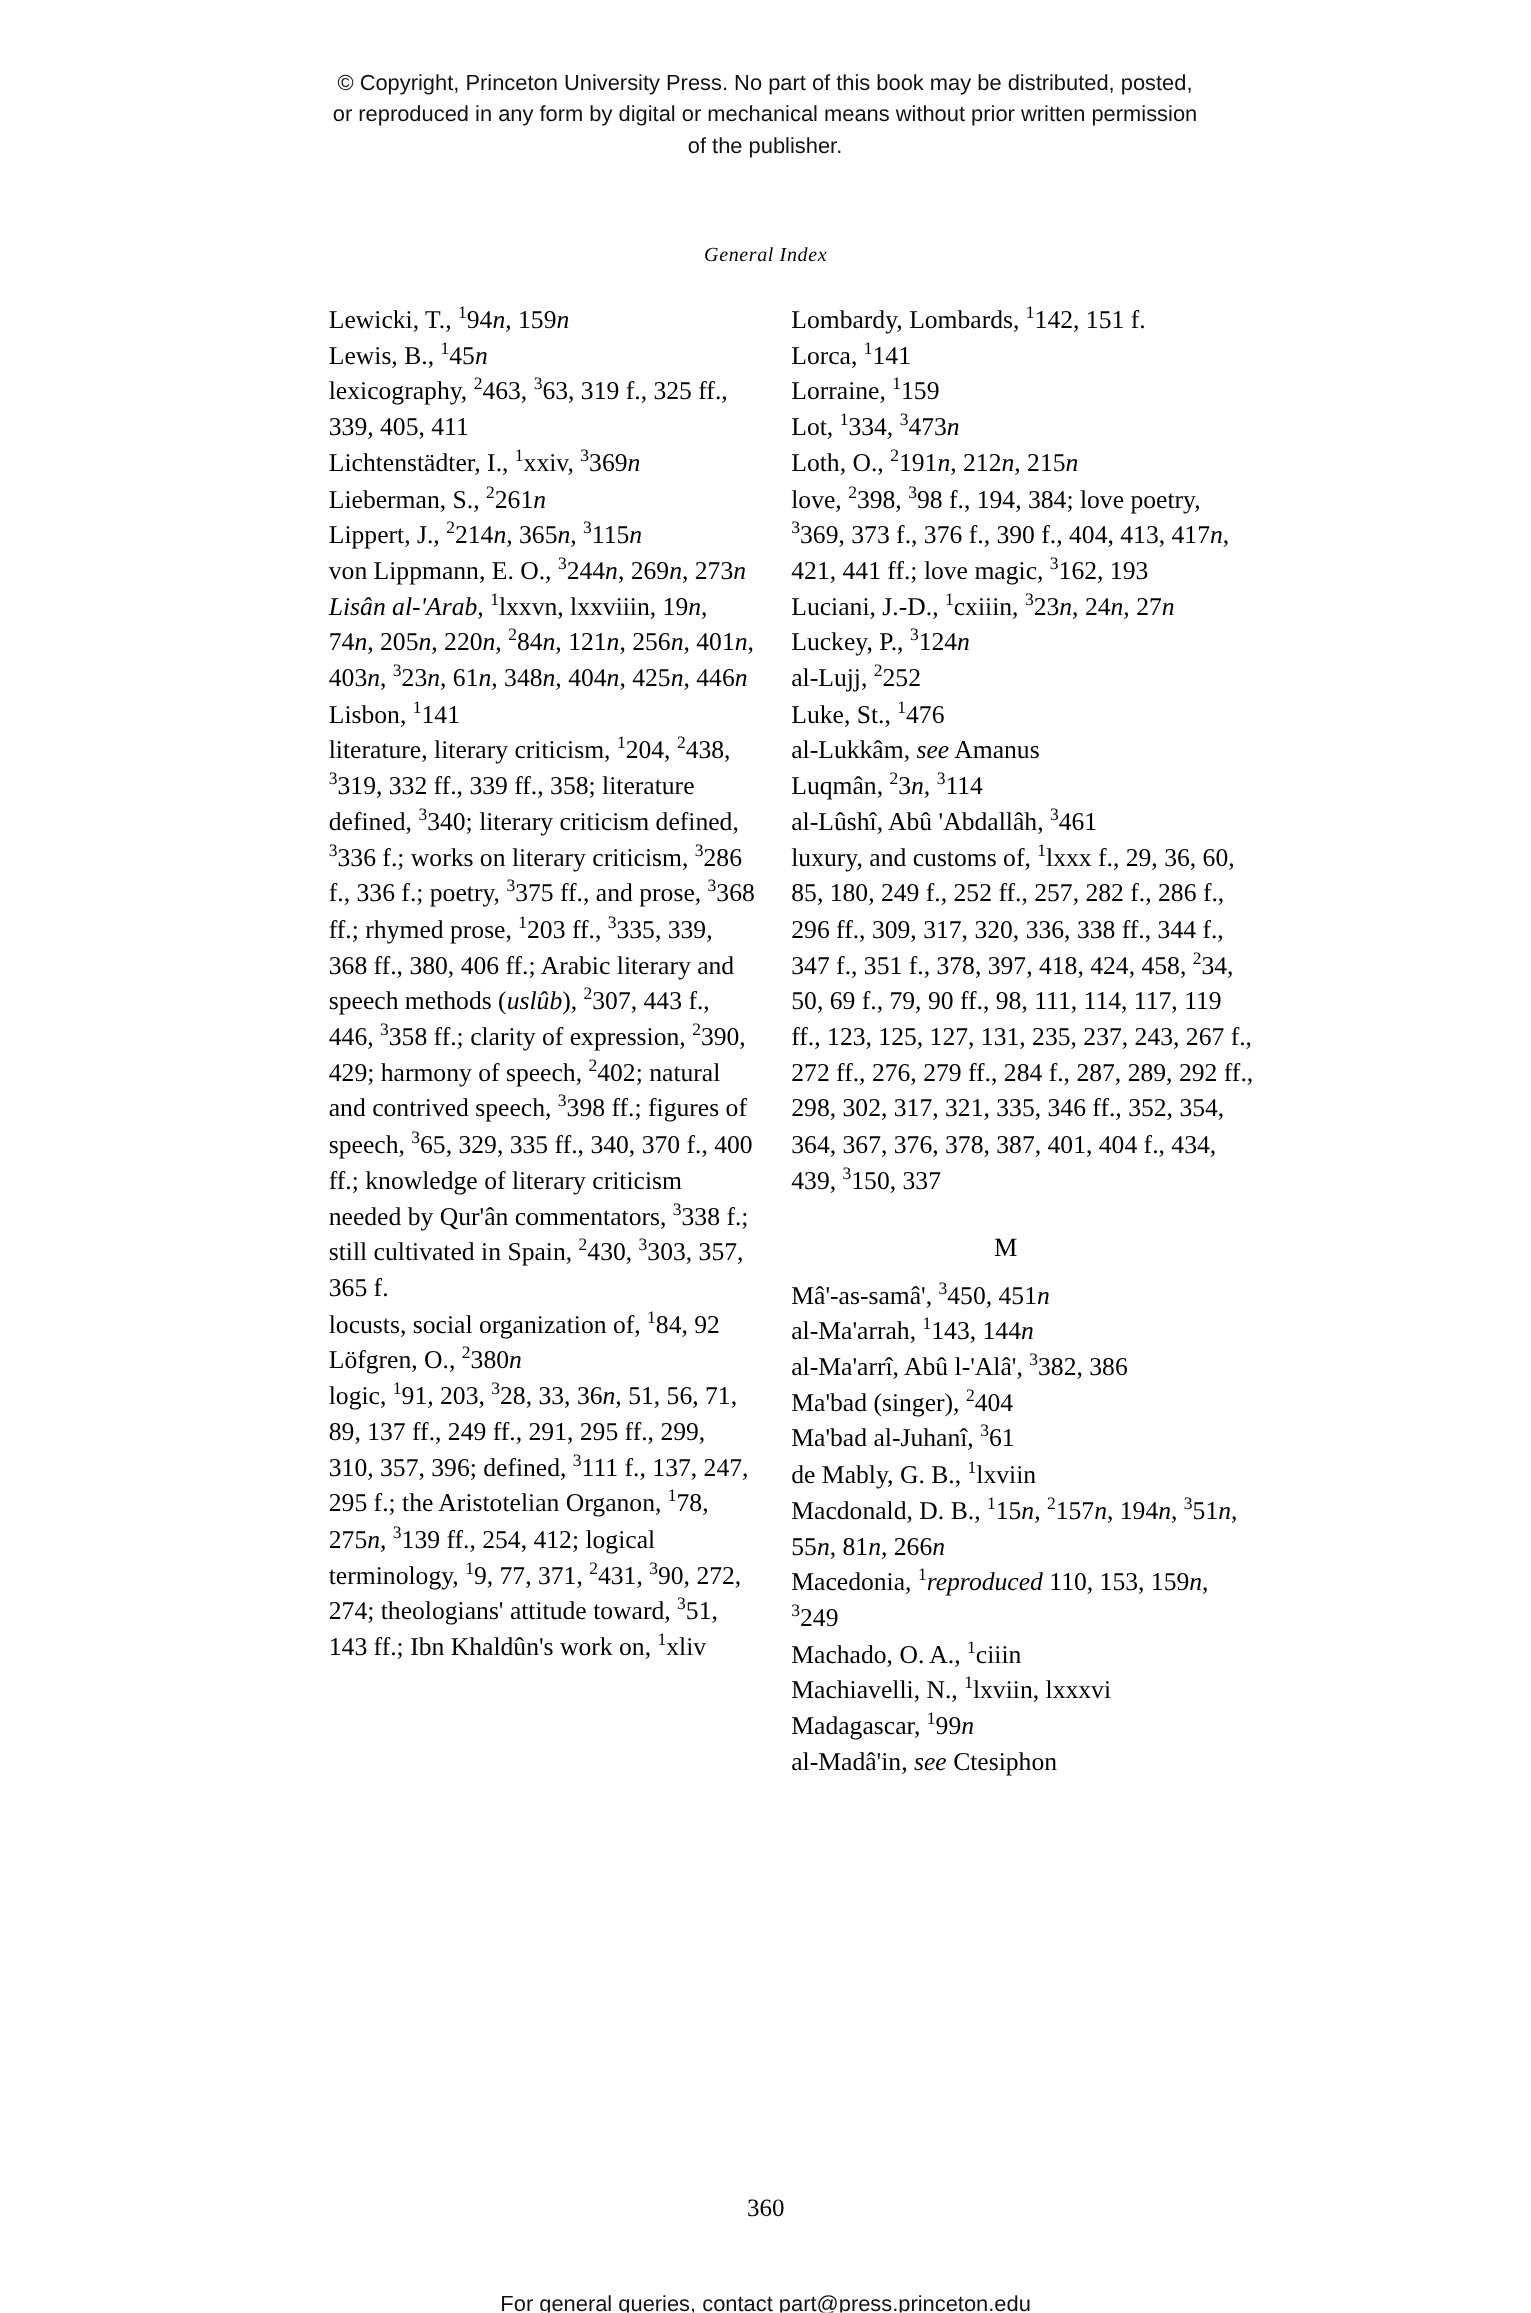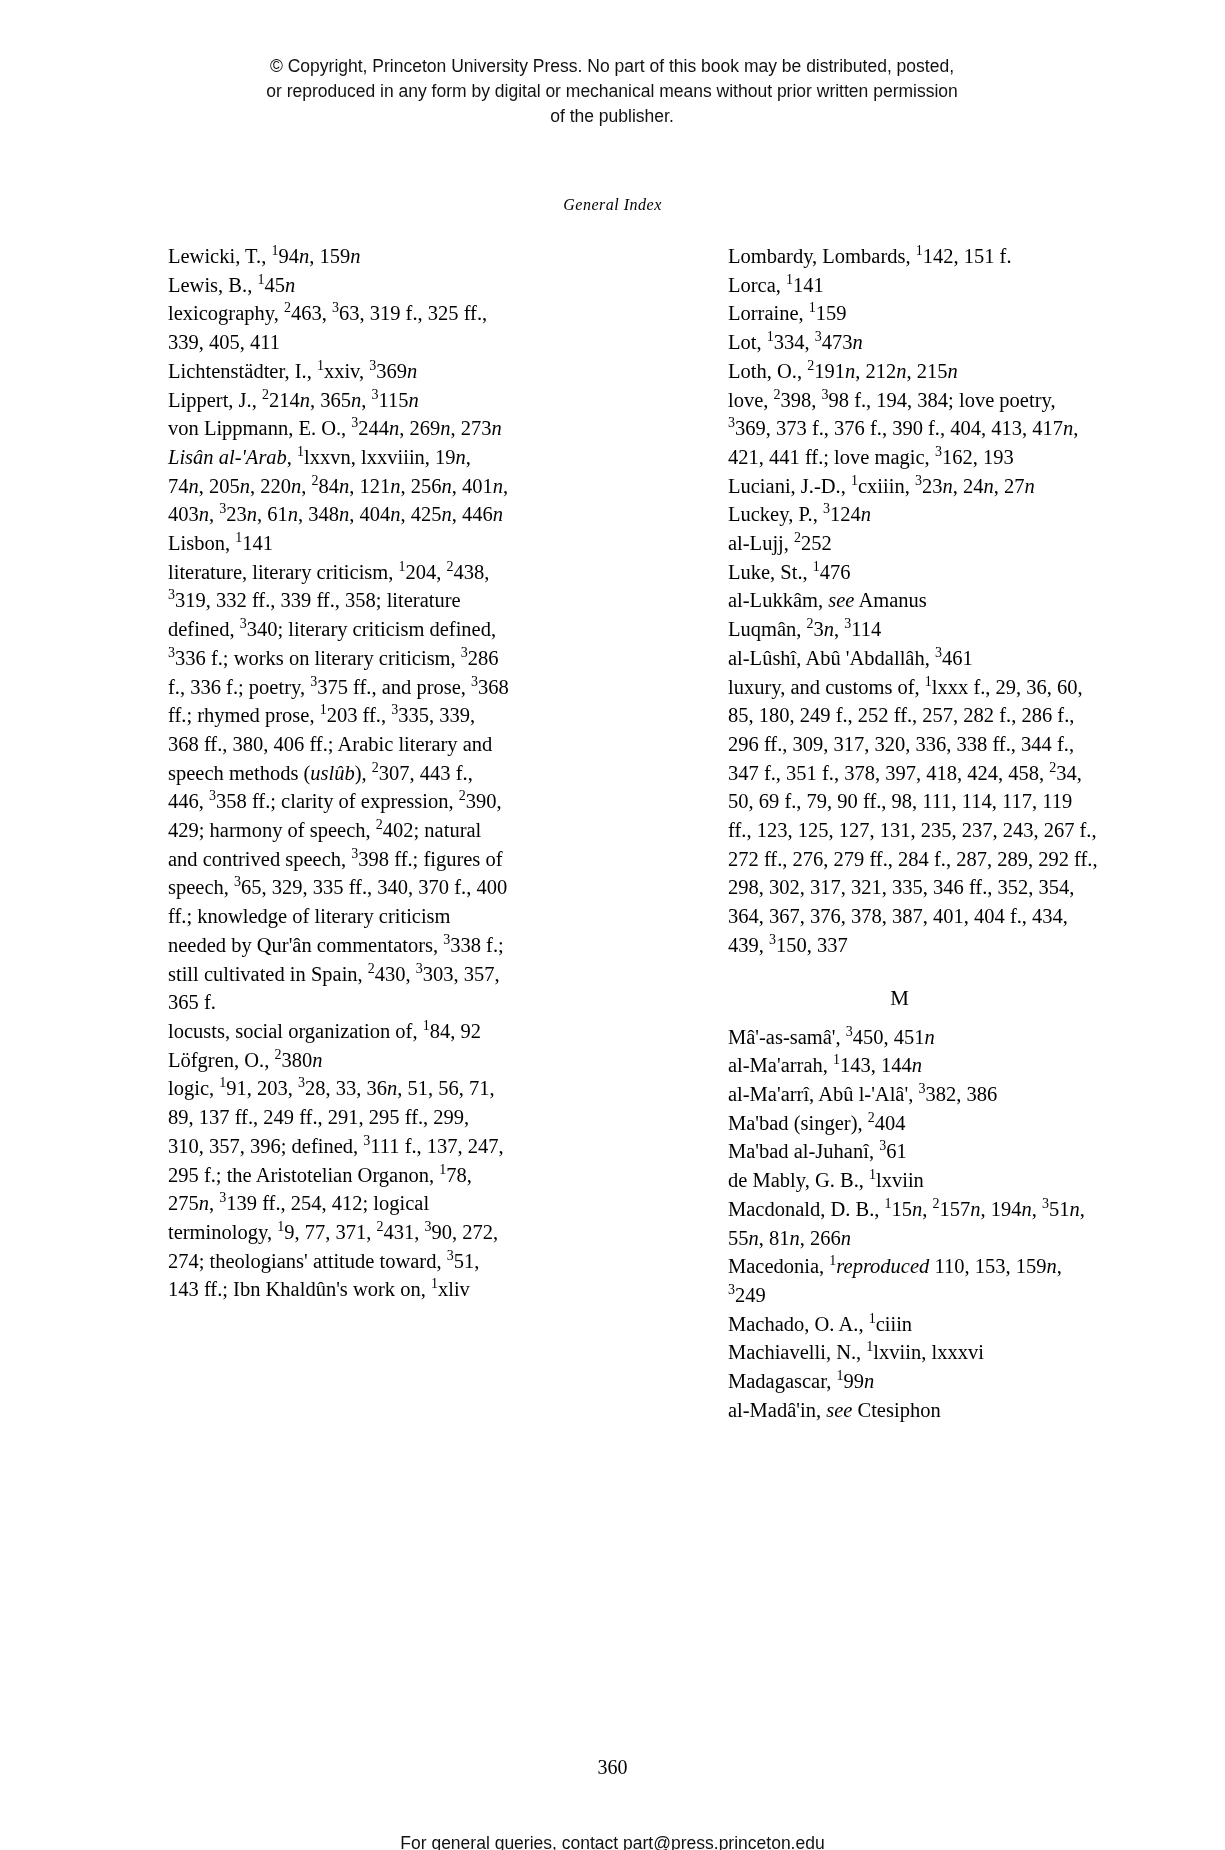--- a/index.html
+++ b/index.html
@@ -42,21 +42,21 @@
     font-style: italic;
     font-size: 16px;
     letter-spacing: 0.5px;
   }
   .columns {
     position: absolute;
     left: 140px;
     top: 198px;
     width: 960px;
     display: flex;
-    justify-content: space-between;
+    justify-content: center;
   }
   .col {
     width: 370px;
   }
   .col.right {
     width: 400px;
   }
   .entry {
     font-size: 20.5px;
     line-height: 28.7px;
@@ -104,20 +104,21 @@
 
   <div class="running-head">General Index</div>
 
   <div class="columns">
 
     <div class="col left">
       <div class="entry">Lewicki, T., <sup class="sup">1</sup>94<span class="it">n</span>, 159<span class="it">n</span></div>
       <div class="entry">Lewis, B., <sup class="sup">1</sup>45<span class="it">n</span></div>
       <div class="entry">lexicography, <sup class="sup">2</sup>463, <sup class="sup">3</sup>63, 319 f., 325 ff., 339, 405, 411</div>
       <div class="entry">Lichtenstädter, I., <sup class="sup">1</sup>xxiv, <sup class="sup">3</sup>369<span class="it">n</span></div>
+      <div class="entry">Lieberman, S., <sup class="sup">2</sup>261<span class="it">n</span></div>
       <div class="entry">Lippert, J., <sup class="sup">2</sup>214<span class="it">n</span>, 365<span class="it">n</span>, <sup class="sup">3</sup>115<span class="it">n</span></div>
       <div class="entry">von Lippmann, E. O., <sup class="sup">3</sup>244<span class="it">n</span>, 269<span class="it">n</span>, 273<span class="it">n</span></div>
       <div class="entry"><span class="it">Lisân al-'Arab</span>, <sup class="sup">1</sup>lxxvn, lxxviiin, 19<span class="it">n</span>, 74<span class="it">n</span>, 205<span class="it">n</span>, 220<span class="it">n</span>, <sup class="sup">2</sup>84<span class="it">n</span>, 121<span class="it">n</span>, 256<span class="it">n</span>, 401<span class="it">n</span>, 403<span class="it">n</span>, <sup class="sup">3</sup>23<span class="it">n</span>, 61<span class="it">n</span>, 348<span class="it">n</span>, 404<span class="it">n</span>, 425<span class="it">n</span>, 446<span class="it">n</span></div>
       <div class="entry">Lisbon, <sup class="sup">1</sup>141</div>
       <div class="entry">literature, literary criticism, <sup class="sup">1</sup>204, <sup class="sup">2</sup>438, <sup class="sup">3</sup>319, 332 ff., 339 ff., 358; literature defined, <sup class="sup">3</sup>340; literary criticism defined, <sup class="sup">3</sup>336 f.; works on literary criticism, <sup class="sup">3</sup>286 f., 336 f.; poetry, <sup class="sup">3</sup>375 ff., and prose, <sup class="sup">3</sup>368 ff.; rhymed prose, <sup class="sup">1</sup>203 ff., <sup class="sup">3</sup>335, 339, 368 ff., 380, 406 ff.; Arabic literary and speech methods (<span class="it">uslûb</span>), <sup class="sup">2</sup>307, 443 f., 446, <sup class="sup">3</sup>358 ff.; clarity of expression, <sup class="sup">2</sup>390, 429; harmony of speech, <sup class="sup">2</sup>402; natural and contrived speech, <sup class="sup">3</sup>398 ff.; figures of speech, <sup class="sup">3</sup>65, 329, 335 ff., 340, 370 f., 400 ff.; knowledge of literary criticism needed by Qur'ân commentators, <sup class="sup">3</sup>338 f.; still cultivated in Spain, <sup class="sup">2</sup>430, <sup class="sup">3</sup>303, 357, 365 f.</div>
       <div class="entry">locusts, social organization of, <sup class="sup">1</sup>84, 92</div>
       <div class="entry">Löfgren, O., <sup class="sup">2</sup>380<span class="it">n</span></div>
       <div class="entry">logic, <sup class="sup">1</sup>91, 203, <sup class="sup">3</sup>28, 33, 36<span class="it">n</span>, 51, 56, 71, 89, 137 ff., 249 ff., 291, 295 ff., 299, 310, 357, 396; defined, <sup class="sup">3</sup>111 f., 137, 247, 295 f.; the Aristotelian Organon, <sup class="sup">1</sup>78, 275<span class="it">n</span>, <sup class="sup">3</sup>139 ff., 254, 412; logical terminology, <sup class="sup">1</sup>9, 77, 371, <sup class="sup">2</sup>431, <sup class="sup">3</sup>90, 272, 274; theologians' attitude toward, <sup class="sup">3</sup>51, 143 ff.; Ibn Khaldûn's work on, <sup class="sup">1</sup>xliv</div>
     </div>
 

